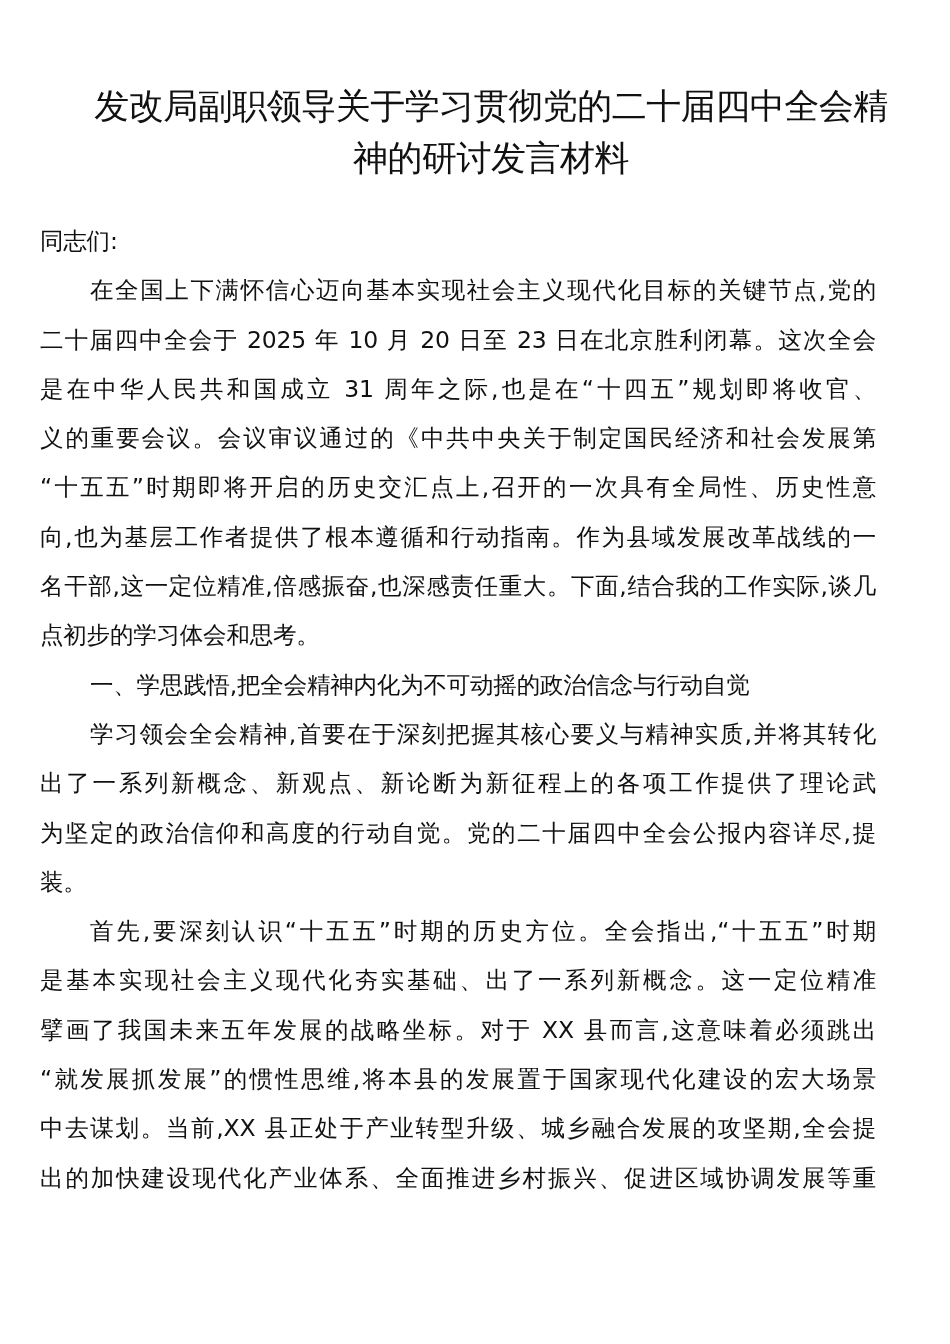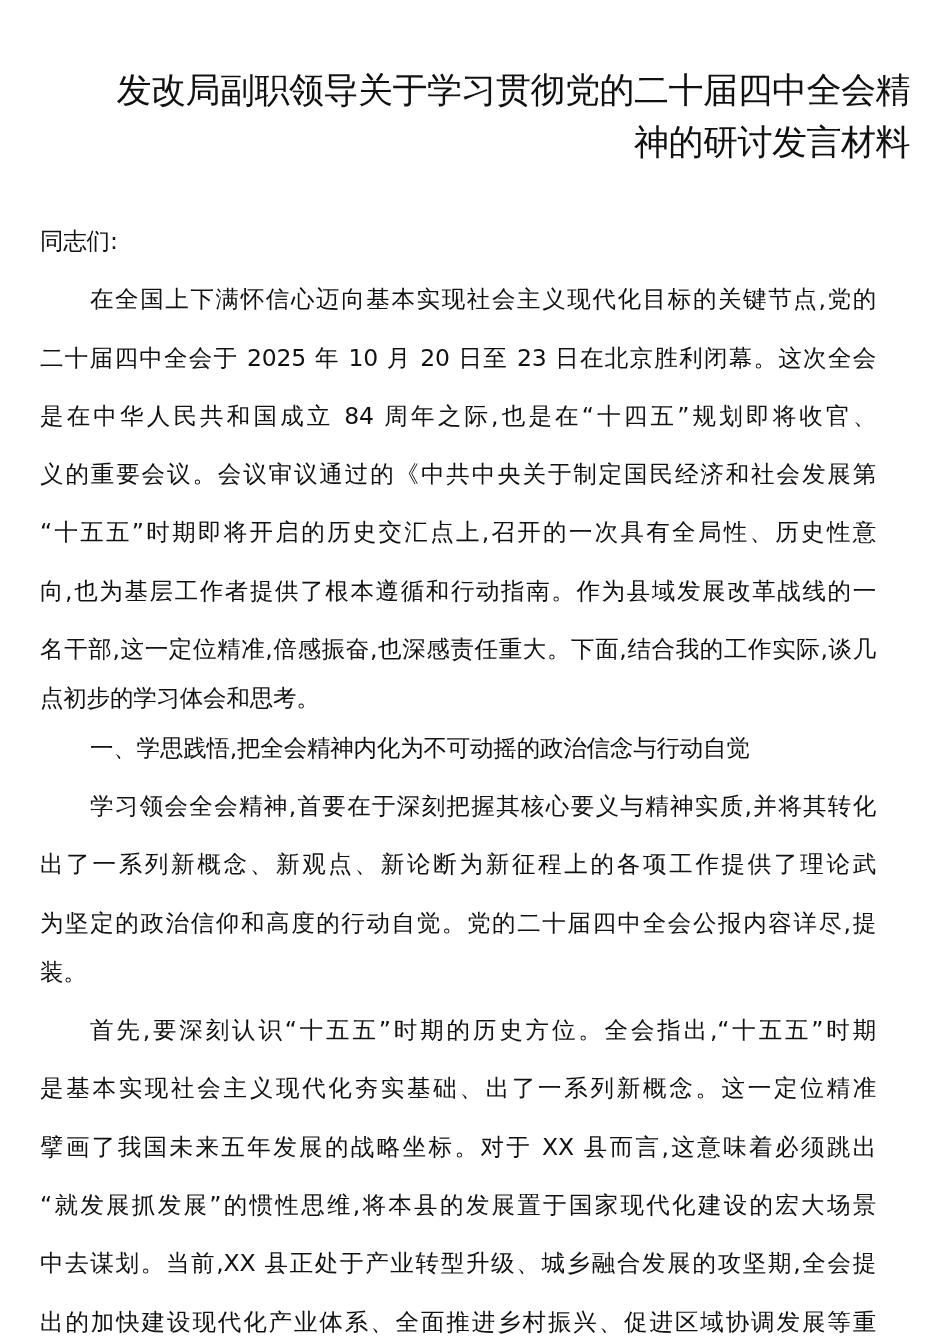--- a/index.html
+++ b/index.html
@@ -21,26 +21,26 @@
       top: 0;
       width: 950px;
       height: 1344px;
       background: #ffffff;
     }
     .title {
       position: absolute;
       left: 40px;
       width: 870px;
       top: 64px;
-      text-align: right;
+      text-align: center;
       font-size: 35px;
       line-height: 52px;
       letter-spacing: -0.5px;
       color: #111111;
-      margin: 0;
+      margin: 16px;
       font-weight: normal;
     }
     .title .tline {
       display: block;
       white-space: nowrap;
     }
     .body {
       position: absolute;
       left: 40px;
       top: 221px;
@@ -51,21 +51,20 @@
       height: 49.3px;
       line-height: 40px;
       font-size: 23.5px;
       white-space: nowrap;
       color: #111111;
       letter-spacing: -0.2px;
     }
     .line.justify {
       text-align: justify;
       text-align-last: justify;
-      margin-top: 9px;
     }
     .indent {
       padding-left: 50px;
     }
     .heading {
       
     }
   </style>
 </head>
 <body>
@@ -77,21 +76,21 @@
     <span class="tline">神的研讨发言材料</span>
   </h1>
 
   <div class="body">
 
     <span class="line">同志们:</span>
 
     <div>
       <span class="line justify indent">在全国上下满怀信心迈向基本实现社会主义现代化目标的关键节点,党的</span>
       <span class="line justify">二十届四中全会于 2025 年 10 月 20 日至 23 日在北京胜利闭幕。这次全会</span>
-      <span class="line justify">是在中华人民共和国成立 84 周年之际,也是在“十四五”规划即将收官、</span>
+      <span class="line justify">是在中华人民共和国成立 31 周年之际,也是在“十四五”规划即将收官、</span>
       <span class="line justify">义的重要会议。会议审议通过的《中共中央关于制定国民经济和社会发展第</span>
       <span class="line justify">“十五五”时期即将开启的历史交汇点上,召开的一次具有全局性、历史性意</span>
       <span class="line justify">向,也为基层工作者提供了根本遵循和行动指南。作为县域发展改革战线的一</span>
       <span class="line justify">名干部,这一定位精准,倍感振奋,也深感责任重大。下面,结合我的工作实际,谈几</span>
       <span class="line">点初步的学习体会和思考。</span>
     </div>
 
     <span class="line indent heading">一、学思践悟,把全会精神内化为不可动摇的政治信念与行动自觉</span>
 
     <div>

